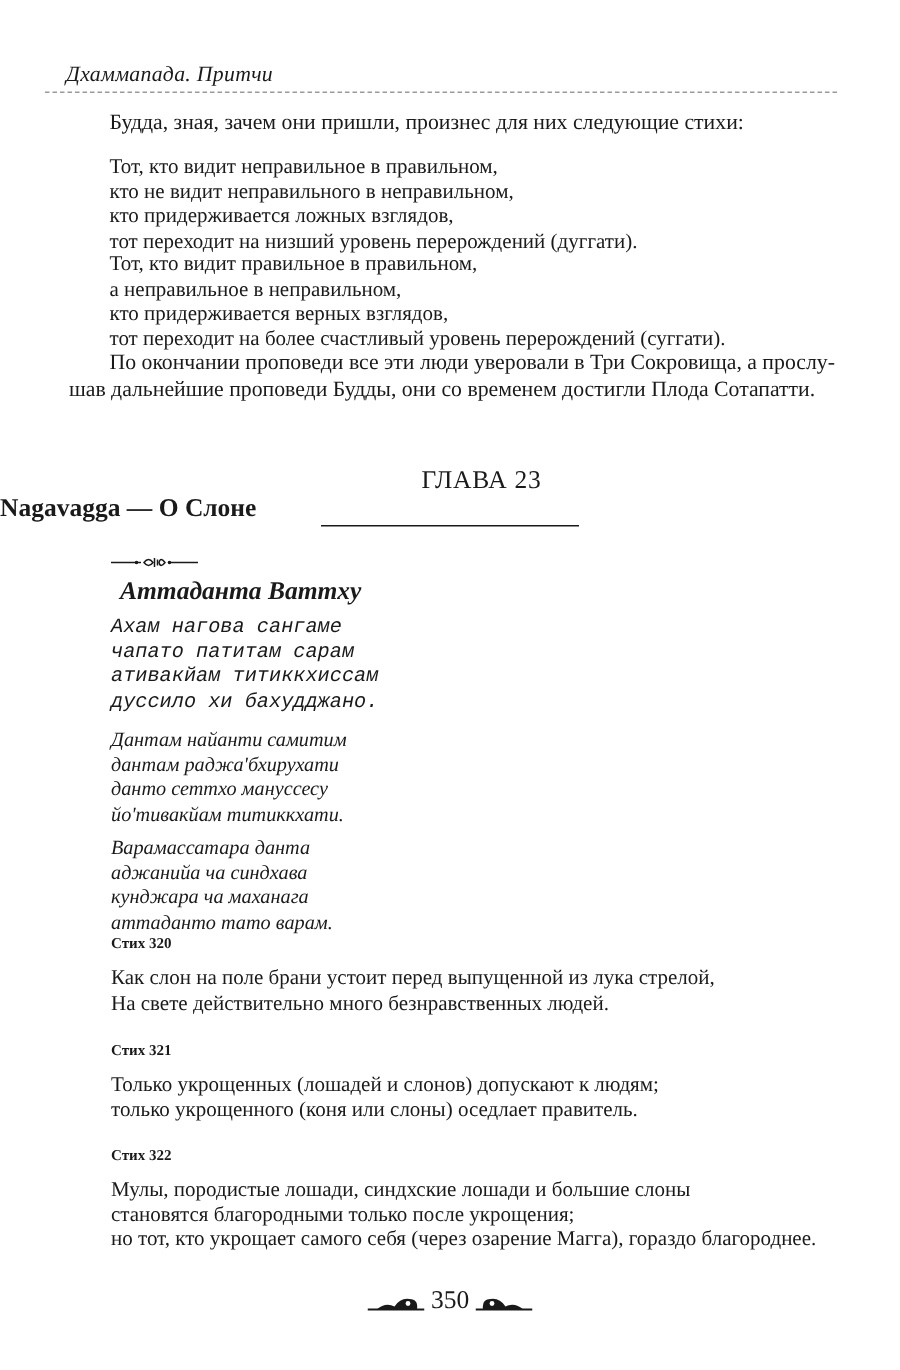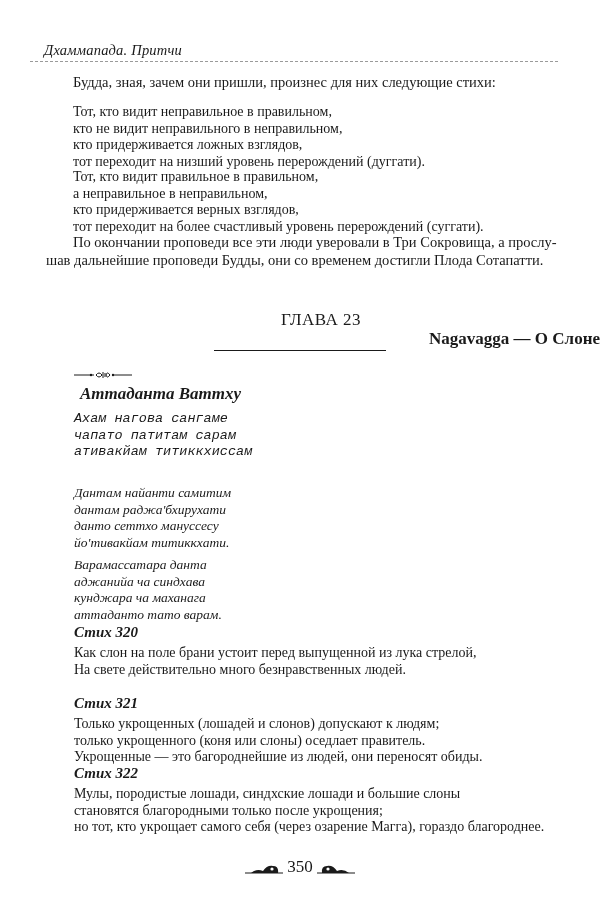--- a/index.html
+++ b/index.html
@@ -3,26 +3,26 @@
   <meta charset="utf-8">
   <style>
     html, body { margin: 0; padding: 0; background: #ffffff; }
     body { width: 600px; height: 913px; position: relative; overflow: hidden; color: #1a1a1a; font-family: "Liberation Serif", serif; }
     .abs { position: absolute; }
     .running-head { left: 44px; top: 42px; font-size: 14.5px; font-style: italic; letter-spacing: 0.2px; }
     .head-rule { left: 30px; top: 61px; width: 528px; height: 0; border-top: 1px dashed #9a9a9a; }
     .p { font-size: 14.5px; line-height: 17px; white-space: nowrap; }
     .verse { font-size: 14px; line-height: 16.5px; white-space: nowrap; }
     .chapter-num { left: 0; width: 600px; text-align: center; top: 310px; font-size: 17px; letter-spacing: 0.5px; padding-left: 21px; }
-    .chapter-title { left: 0; width: 600px; text-align: right; top: 329px; font-size: 17px; font-weight: bold; }
+    .chapter-title { left: 0; width: 600px; text-align: left; top: 329px; font-size: 17px; font-weight: bold; }
     .chapter-rule { left: 214px; top: 350px; width: 172px; height: 0; border-top: 1.5px solid #1a1a1a; }
     .ornament { left: 74px; top: 371px; width: 58px; height: 8px; }
     .section-title { left: 80px; top: 384px; font-size: 17px; font-style: italic; font-weight: bold; }
     .pali { font-size: 13.5px; line-height: 16.5px; font-style: italic; white-space: nowrap; }
-    .stanza-head { font-size: 15px; font-style: italic; font-weight: bold; }
+    .stanza-head { font-size: 10px; font-weight: bold; }
     .folio { left: 0; width: 600px; top: 857px; text-align: center; font-size: 17px; }
     .folio .orn { display: inline-block; vertical-align: middle; width: 38px; height: 12px; }
   </style>
 </head>
 <body>
 
 <div class="abs running-head">Дхаммапада. Притчи</div>
 <div class="abs head-rule"></div>
 
 <div class="abs p" style="left:73px; top:74px;">Будда, зная, зачем они пришли, произнес для них следующие стихи:</div>
@@ -59,20 +59,21 @@
   <circle cx="39" cy="4" r="1.2" fill="#1a1a1a"></circle>
   <line x1="38" y1="4" x2="58" y2="4" stroke="#1a1a1a" stroke-width="1"></line>
 </svg>
 
 <div class="abs section-title">Аттаданта Ваттху</div>
 
 <div class="abs pali" style="left:74px; top:411px;font-family:Liberation Mono, monospace;">
   <div>Ахам нагова сангаме</div>
   <div>чапато патитам сарам</div>
   <div>ативакйам титиккхиссам</div>
+  <div>дуссило хи бахудджано.</div>
 </div>
 <div class="abs pali" style="left:74px; top:485px;">
   <div>Дантам найанти самитим</div>
   <div>дантам раджа'бхирухати</div>
   <div>данто сеттхо мануссесу</div>
   <div>йо'тивакйам титиккхати.</div>
 </div>
 <div class="abs pali" style="left:74px; top:557px;">
   <div>Варамассатара данта</div>
   <div>аджанийа ча синдхава</div>
@@ -83,21 +84,20 @@
 <div class="abs stanza-head" style="left:74px; top:624px;">Стих 320</div>
 <div class="abs verse" style="left:74px; top:645px;">
   <div>Как слон на поле брани устоит перед выпущенной из лука стрелой,</div>
   <div>На свете действительно много безнравственных людей.</div>
 </div>
 
 <div class="abs stanza-head" style="left:74px; top:695px;">Стих 321</div>
 <div class="abs verse" style="left:74px; top:716px;">
   <div>Только укрощенных (лошадей и слонов) допускают к людям;</div>
   <div>только укрощенного (коня или слоны) оседлает правитель.</div>
-  <div>Укрощенные — это багороднейшие из людей, они переносят обиды.</div>
 </div>
 
 <div class="abs stanza-head" style="left:74px; top:765px;">Стих 322</div>
 <div class="abs verse" style="left:74px; top:786px;">
   <div>Мулы, породистые лошади, синдхские лошади и большие слоны</div>
   <div>становятся благородными только после укрощения;</div>
   <div>но тот, кто укрощает самого себя (через озарение Магга), гораздо благороднее.</div>
 </div>
 
 <div class="abs folio">

